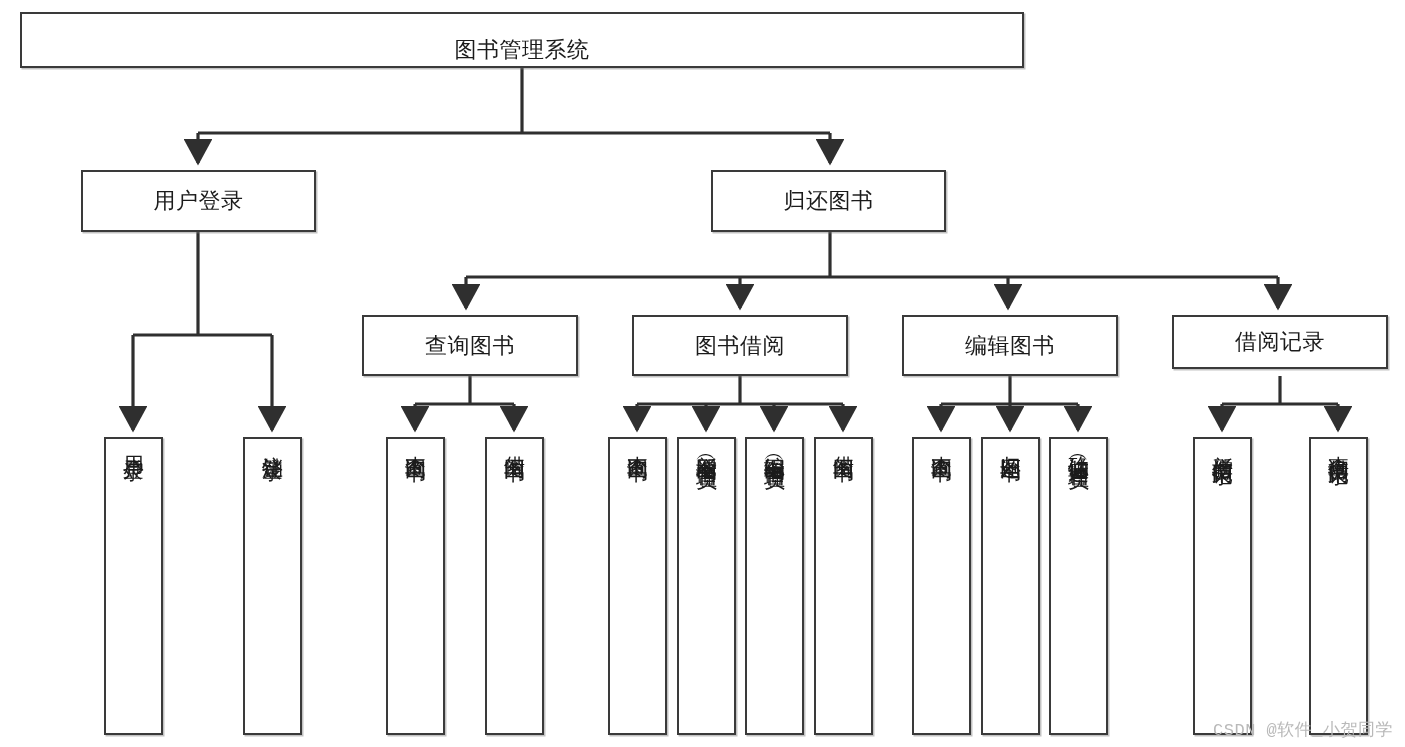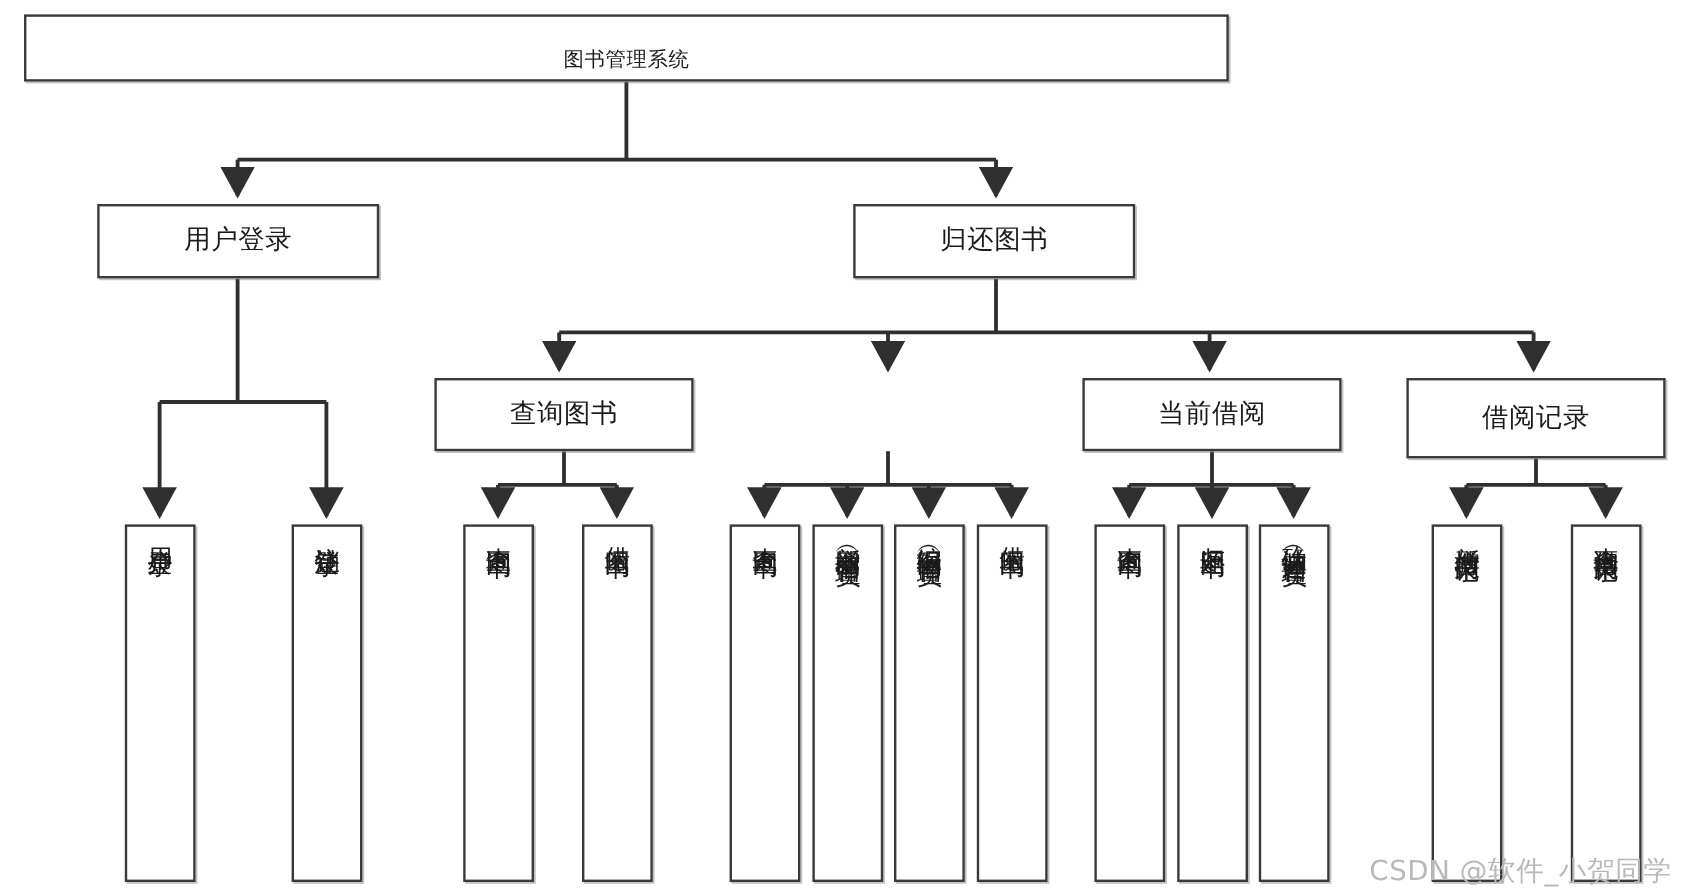--- a/index.html
+++ b/index.html
@@ -54,32 +54,33 @@
   .node.vert .label {
     writing-mode: vertical-rl;
     text-orientation: upright;
     font-size: 21px;
     letter-spacing: 2px;
     line-height: 1.05;
     white-space: nowrap;
     margin: 0 auto;
   }
   .node.root .label {
-    font-size: 17px;
+    font-size: 22px;
     margin-top: 20px;
   }
   .watermark {
     position: absolute;
     right: 12px;
     bottom: 6px;
-    font-size: 23px;
+    font-size: 17px;
     color: #b9b9b9;
     letter-spacing: 0.5px;
     white-space: nowrap;
     user-select: none;
+    font-family: Liberation Mono, monospace;
   }
 </style>
 </head>
 <body>
 
 <div id="canvas">
 
   <svg id="edges" viewBox="0 0 1405 747" xmlns="http://www.w3.org/2000/svg">
     <defs>
       <marker id="arrow" viewBox="0 0 12 12" refX="10" refY="6" markerWidth="9" markerHeight="9" orient="auto-start-reverse">
@@ -137,24 +138,27 @@
   <div class="node horiz" style="left:81px; top:170px; width:235px; height:62px;">
     <span class="label">用户登录</span>
   </div>
   <div class="node horiz" style="left:711px; top:170px; width:235px; height:62px;">
     <span class="label">归还图书</span>
   </div>
 
   <div class="node horiz" style="left:362px; top:315px; width:216px; height:61px;">
     <span class="label">查询图书</span>
   </div>
+  <div class="node horiz" style="left:632px; top:315px; width:216px; height:61px;">
+    <span class="label">图书借阅</span>
+  </div>
   <div class="node horiz" style="left:902px; top:315px; width:216px; height:61px;">
-    <span class="label">当前借阅</span>
-  </div>
-  <div class="node horiz" style="left:1172px; top:315px; width:216px; height:67px;">
+    <span class="label">编辑图书</span>
+  </div>
+  <div class="node horiz" style="left:1172px; top:315px; width:216px; height:54px;">
     <span class="label">借阅记录</span>
   </div>
 
   <div class="node vert" style="left:104px; top:437px; width:59px; height:298px;">
     <span class="label">用户登录</span>
   </div>
   <div class="node vert" style="left:243px; top:437px; width:59px; height:298px;">
     <span class="label">注销登录</span>
   </div>
 

